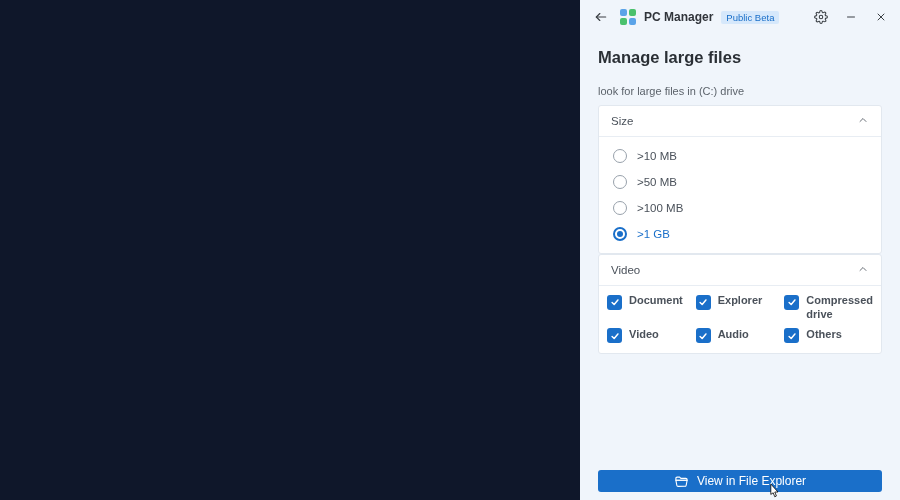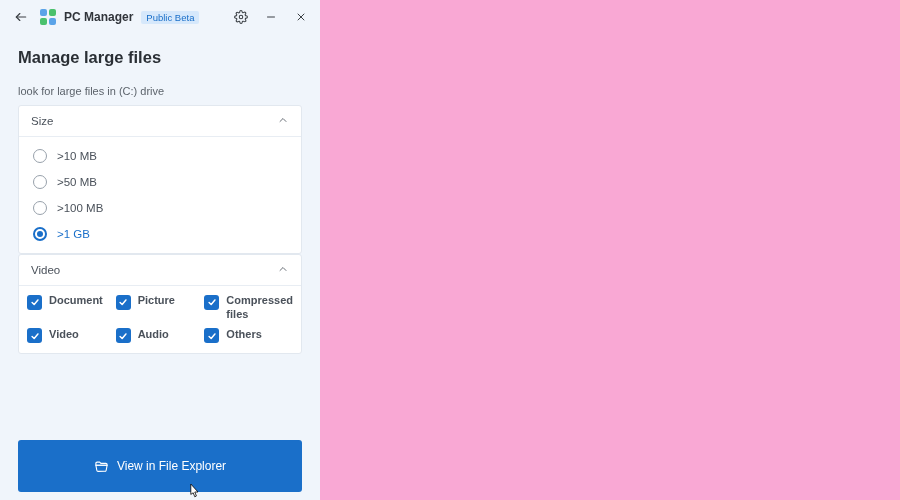--- a/index.html
+++ b/index.html
@@ -7,22 +7,22 @@
     margin: 0; padding: 0;
     width: 900px; height: 500px;
     font-family: "Segoe UI", -apple-system, BlinkMacSystemFont, sans-serif;
     background: #fff;
     overflow: hidden;
   }
   .stage {
     width: 900px; height: 500px;
     display: flex;
     align-items: stretch;
-    justify-content: flex-start;
-    background: #f9a8d4;
+    justify-content: flex-end;
+    background: #0f172a;
   }
   .app {
     width: 320px;
     height: 100%;
     background: #f0f5fb;
     display: flex;
     flex-direction: column;
     padding-bottom: 8px;
   }
   
@@ -169,21 +169,21 @@
   .checkbox svg { display: block; }
 
   
   .primary-btn {
     margin-top: auto;
     background: #1a6fc9;
     color: #fff;
     font-size: 12px;
     font-weight: 500;
     border-radius: 3px;
-    height: 52px;
+    height: 22px;
     display: flex;
     align-items: center;
     justify-content: center;
     gap: 8px;
     position: relative;
   }
   .primary-btn svg { display: block; }
   .cursor {
     position: absolute;
     right: 100px;
@@ -283,29 +283,29 @@
                 </svg>
               </span>
             <span>Document</span>
           </div>
           <div class="type-item">
             <span class="checkbox">
                 <svg width="10" height="10" viewBox="0 0 24 24" fill="none" stroke="#fff" stroke-width="3.5" stroke-linecap="round" stroke-linejoin="round">
                   <polyline points="5 13 10 18 19 7"></polyline>
                 </svg>
               </span>
-            <span>Picture</span>
-          </div>
-          <div class="type-item">
-            <span class="checkbox">
-                <svg width="10" height="10" viewBox="0 0 24 24" fill="none" stroke="#fff" stroke-width="3.5" stroke-linecap="round" stroke-linejoin="round">
-                  <polyline points="5 13 10 18 19 7"></polyline>
-                </svg>
-              </span>
-            <span>Compressed files</span>
+            <span>Explorer</span>
+          </div>
+          <div class="type-item">
+            <span class="checkbox">
+                <svg width="10" height="10" viewBox="0 0 24 24" fill="none" stroke="#fff" stroke-width="3.5" stroke-linecap="round" stroke-linejoin="round">
+                  <polyline points="5 13 10 18 19 7"></polyline>
+                </svg>
+              </span>
+            <span>Compressed drive</span>
           </div>
           <div class="type-item">
             <span class="checkbox">
                 <svg width="10" height="10" viewBox="0 0 24 24" fill="none" stroke="#fff" stroke-width="3.5" stroke-linecap="round" stroke-linejoin="round">
                   <polyline points="5 13 10 18 19 7"></polyline>
                 </svg>
               </span>
             <span>Video</span>
           </div>
           <div class="type-item">

